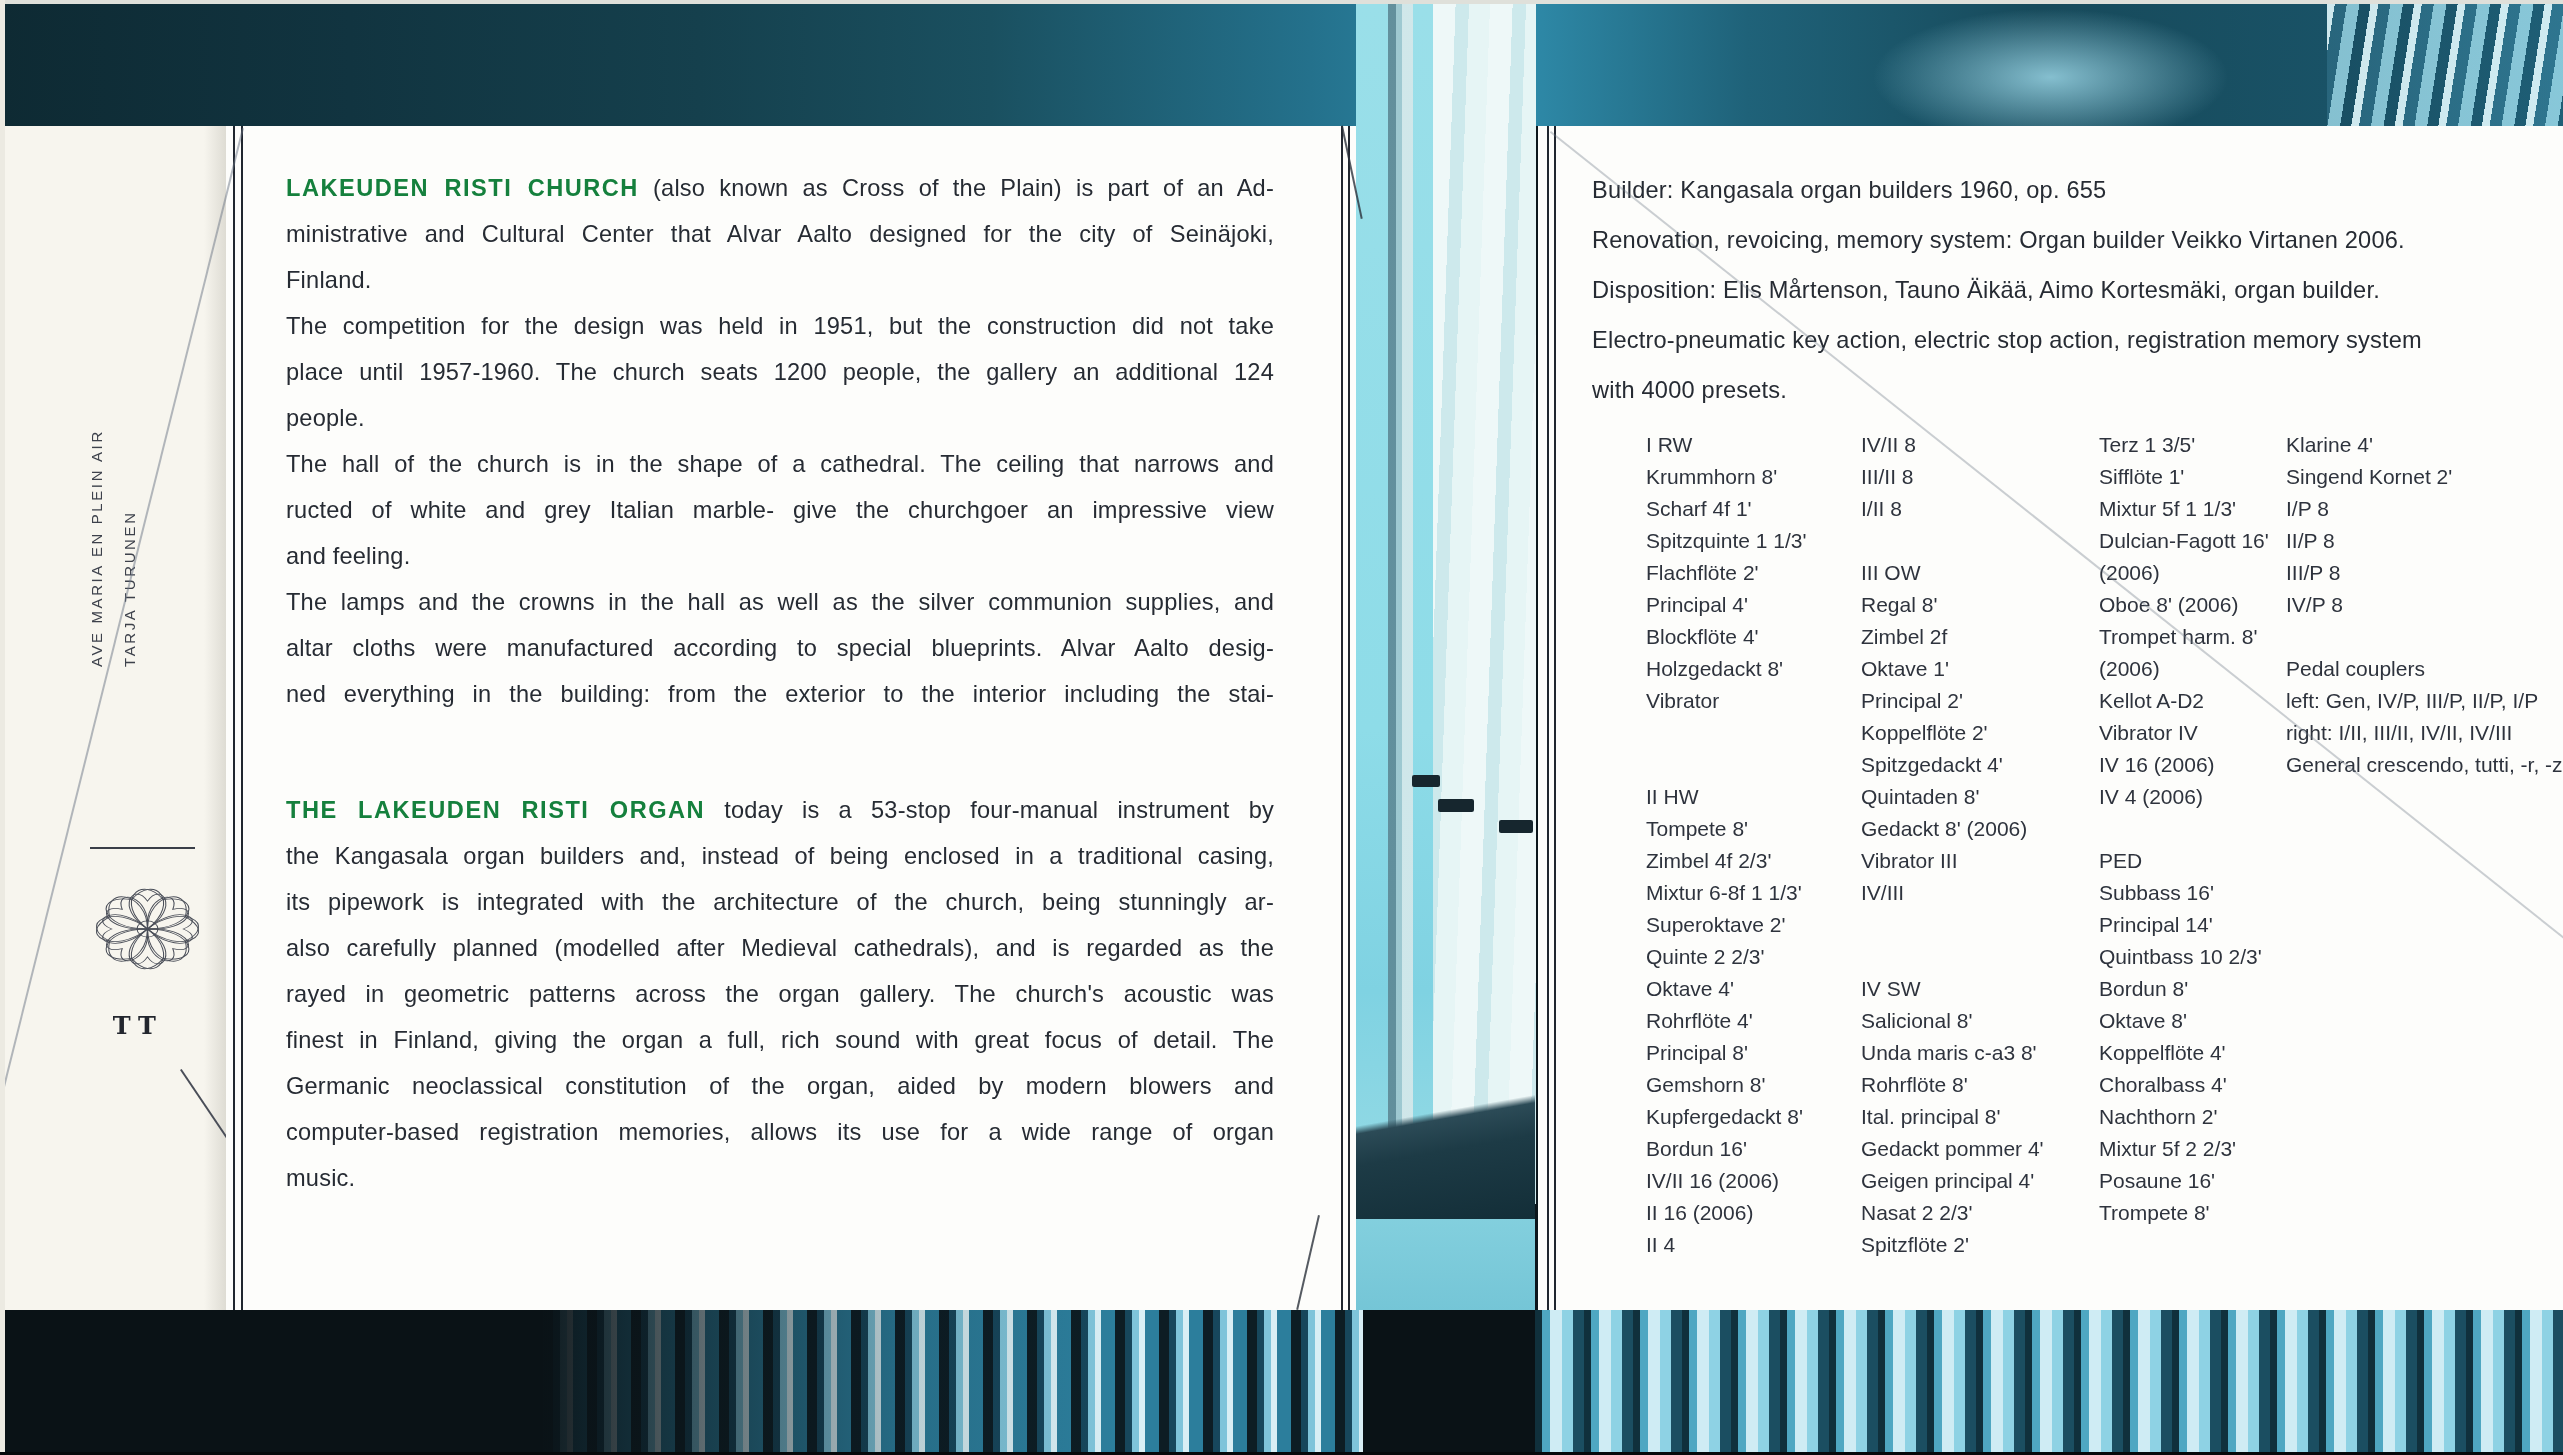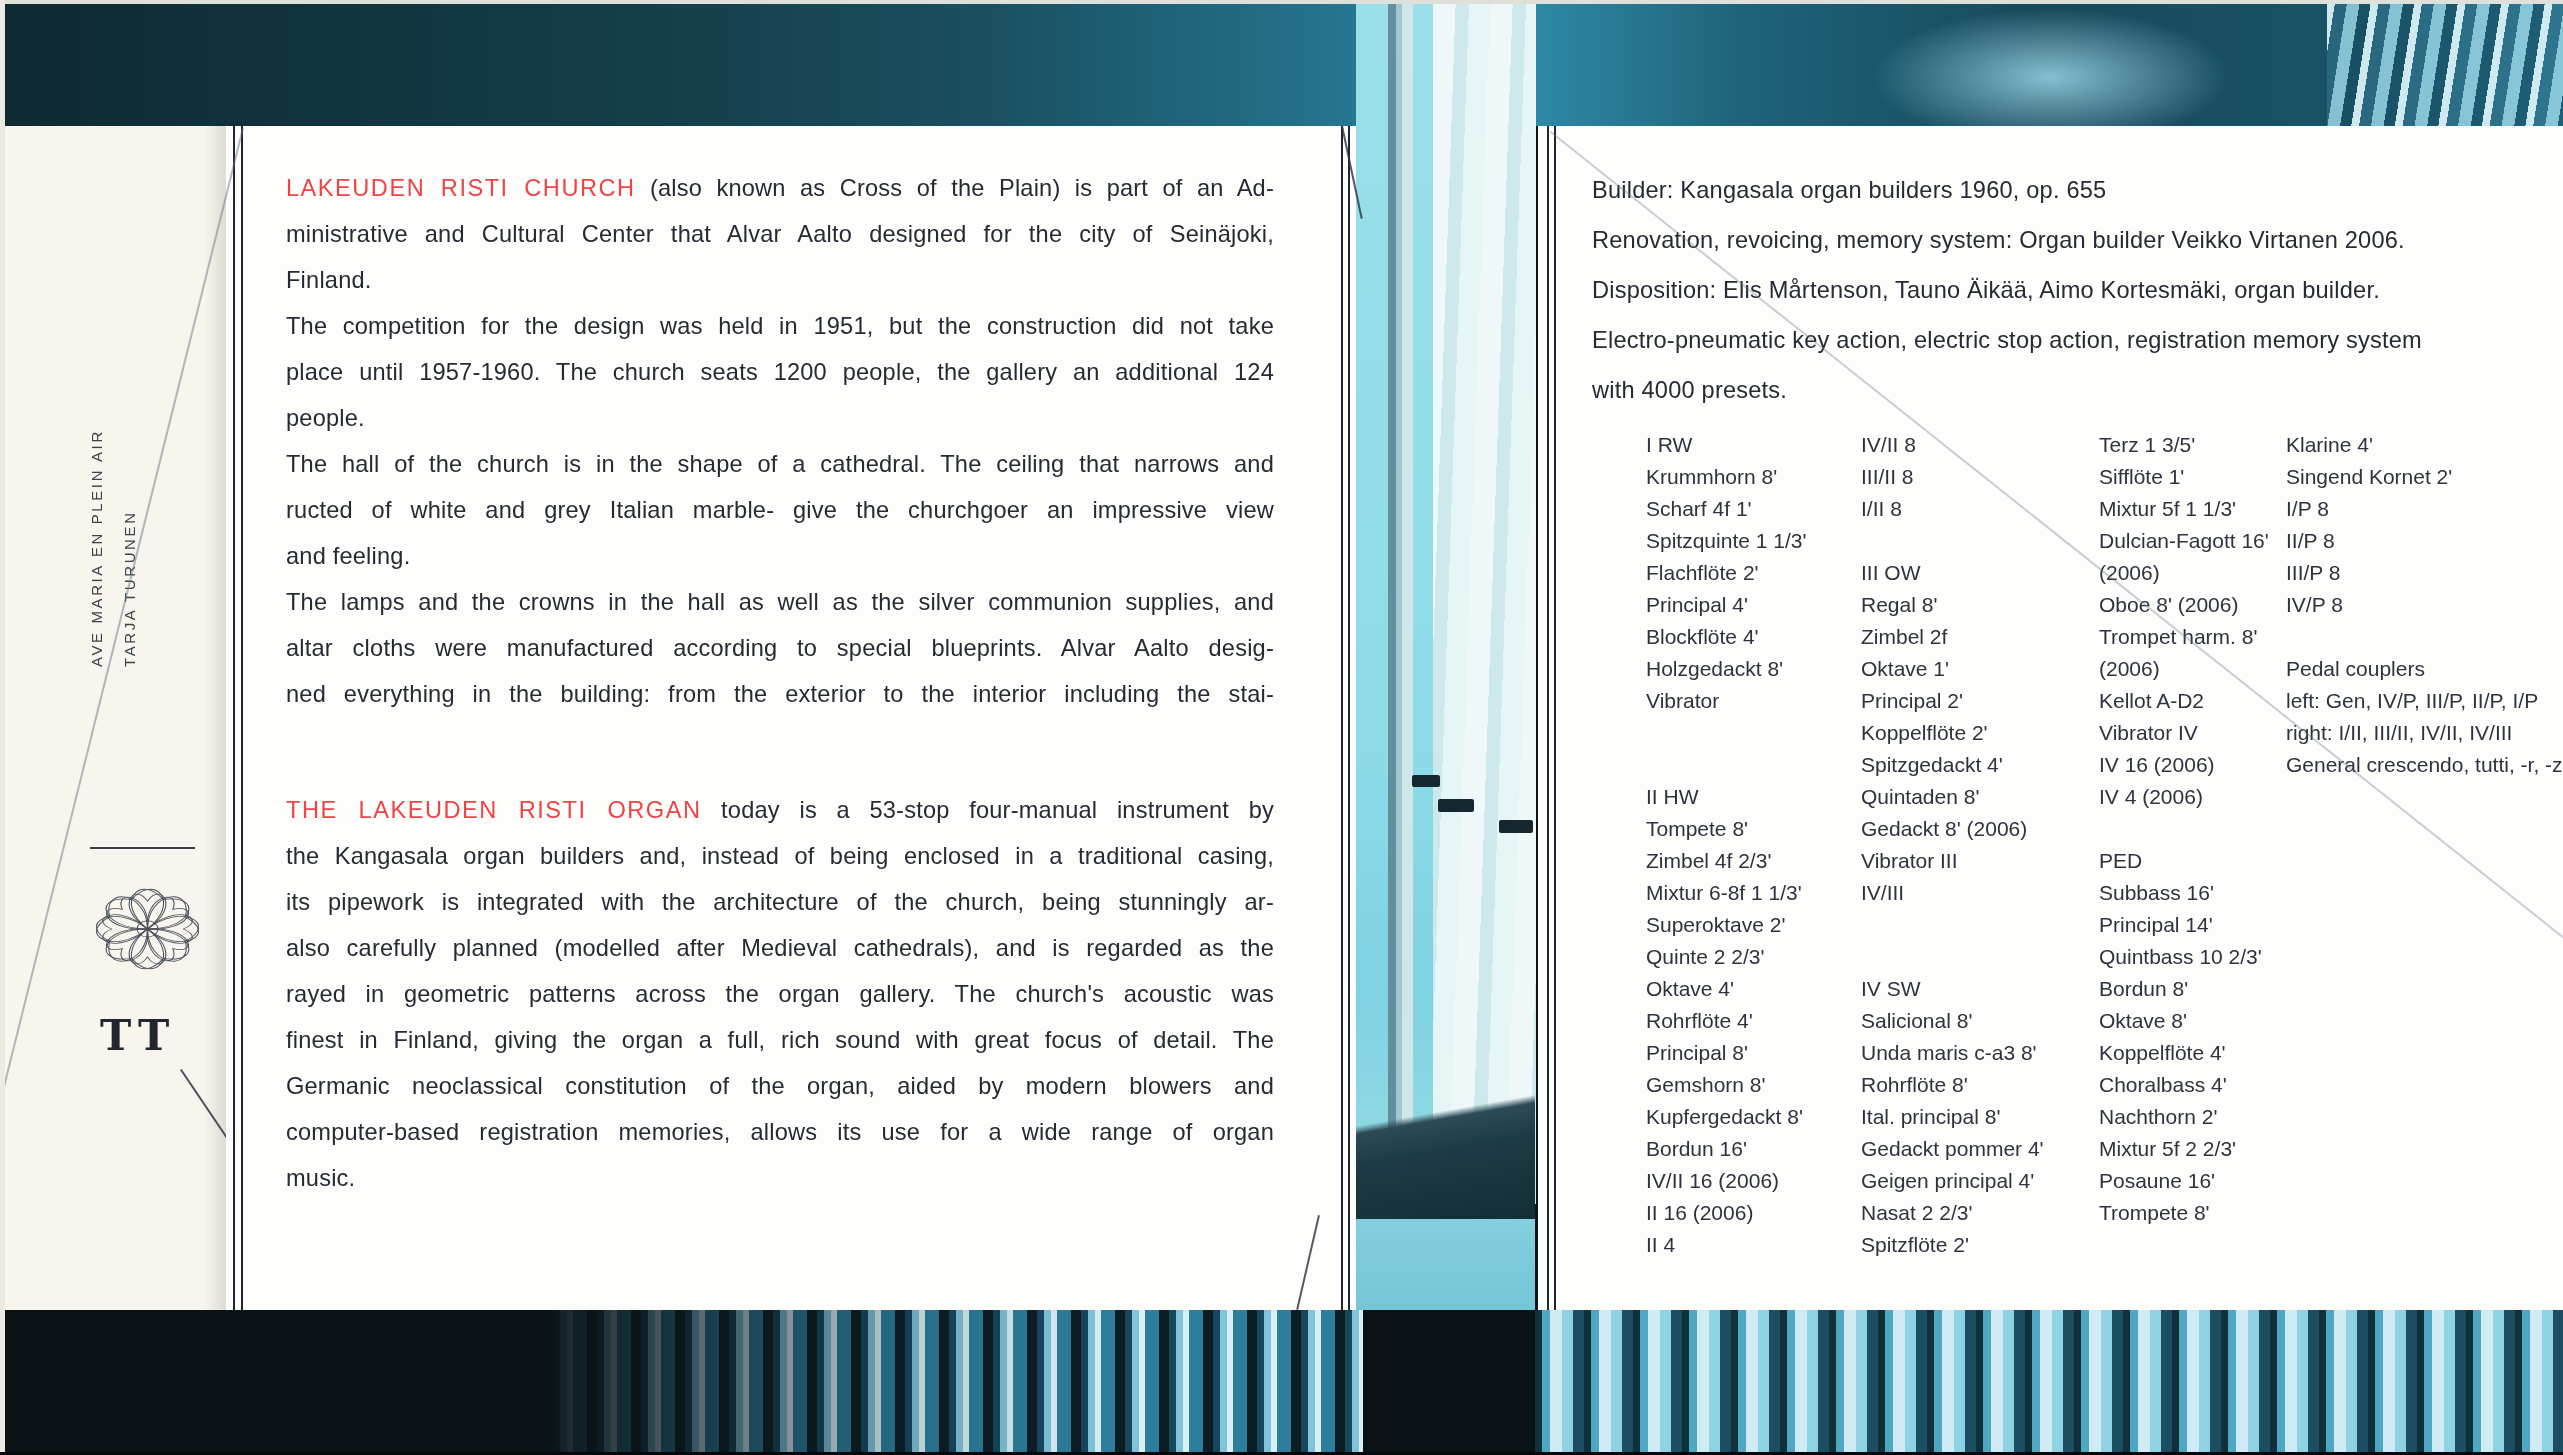--- a/index.html
+++ b/index.html
@@ -39,38 +39,38 @@
 
   
   .spine{left:0;top:126px;width:230px;height:1184px;background:#f7f5ee;}
   .spine .shade{left:204px;top:0;width:26px;height:1184px;
     background:linear-gradient(90deg,rgba(140,138,125,0) 0%,rgba(140,138,125,.28) 100%);}
   .spine-title{left:7.7px;top:529px;width:210px;height:66px;transform:rotate(-90deg);
     color:#3d414b;font-size:15px;letter-spacing:2.6px;line-height:33px;white-space:nowrap;}
   .spine-rule{left:90px;top:847px;width:105px;height:1.5px;background:#3a3e48;}
   .ornament{left:73px;top:871px;}
   .tt{left:100px;top:1011px;width:77px;text-align:center;font-family:"DejaVu Serif",serif;
-      font-size:42px;font-weight:600;letter-spacing:8.2px;color:#23262e;}
+      font-size:24px;font-weight:600;letter-spacing:8.2px;color:#23262e;}
   .spine-slash{left:180px;top:1070px;width:1.5px;height:98px;background:#4a4e58;
       transform:rotate(-34deg);transform-origin:top left;}
 
   
   .page{background:#fdfdfb;}
   .page-left{left:226px;top:126px;width:1130px;height:1184px;}
   .page-right{left:1538px;top:126px;width:1118px;height:1184px;}
   .vline{position:absolute;top:126px;height:1184px;width:2.1px;background:#20262f;}
   .crease{position:absolute;background:rgba(108,118,133,.5);transform-origin:top left;}
   .wedge{position:absolute;width:1.5px;background:#2b313b;opacity:.8;transform-origin:top left;}
 
   
   .body-text{left:60px;top:39px;width:988px;color:#262b33;font-size:23.6px;
     line-height:46px;letter-spacing:0.2px;}
   .tline{text-align:justify;text-align-last:justify;}
   .tline.last{text-align-last:left;}
-  .tline b{font-weight:400;letter-spacing:1.5px;color:#ef4444;}
+  .tline b{font-weight:700;letter-spacing:1.5px;color:#15803d;}
   .para.gap{margin-top:70px;}
 
   
   .info-text{left:54px;top:39px;width:1030px;color:#262b33;font-size:23.6px;
     line-height:50px;letter-spacing:0.2px;}
   .info-text .tline{text-align:left;text-align-last:left;}
   .stopgrid{left:0;top:303px;width:1118px;height:871px;color:#2e333d;font-size:21px;}
   .stopcol{position:absolute;top:0;white-space:nowrap;}
   .stopcol .stoprow{height:32px;line-height:32px;}
   .stopcol.c1{left:108px;width:220px;}

